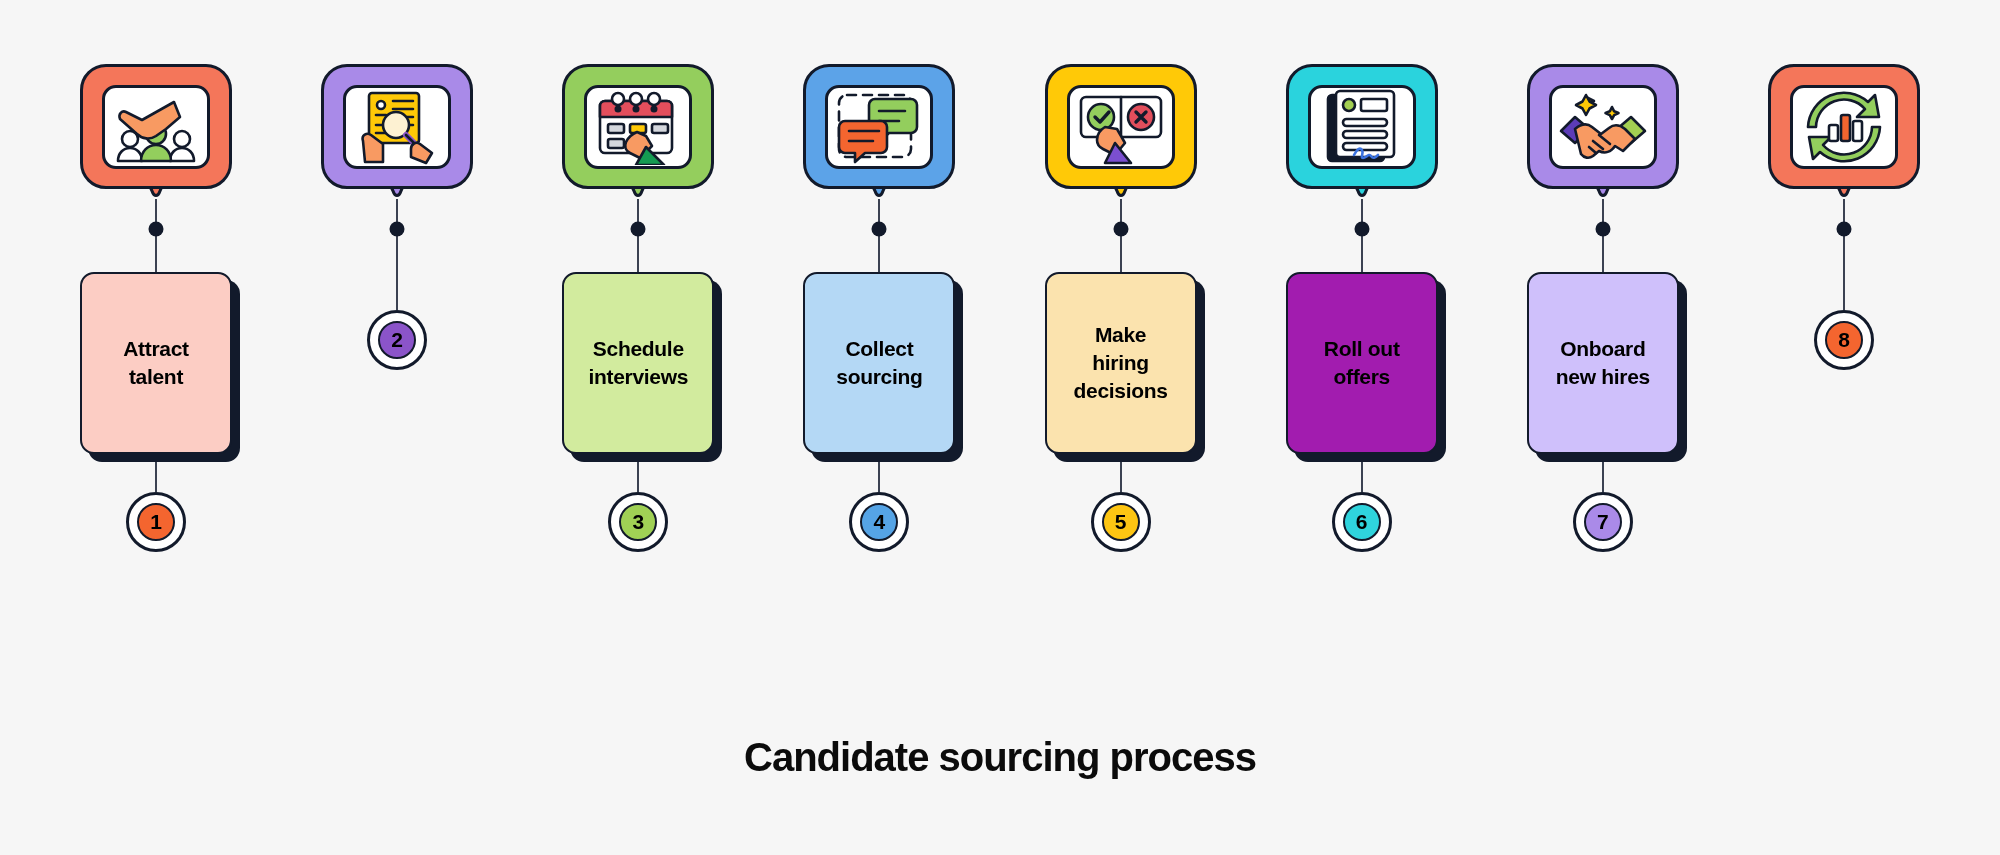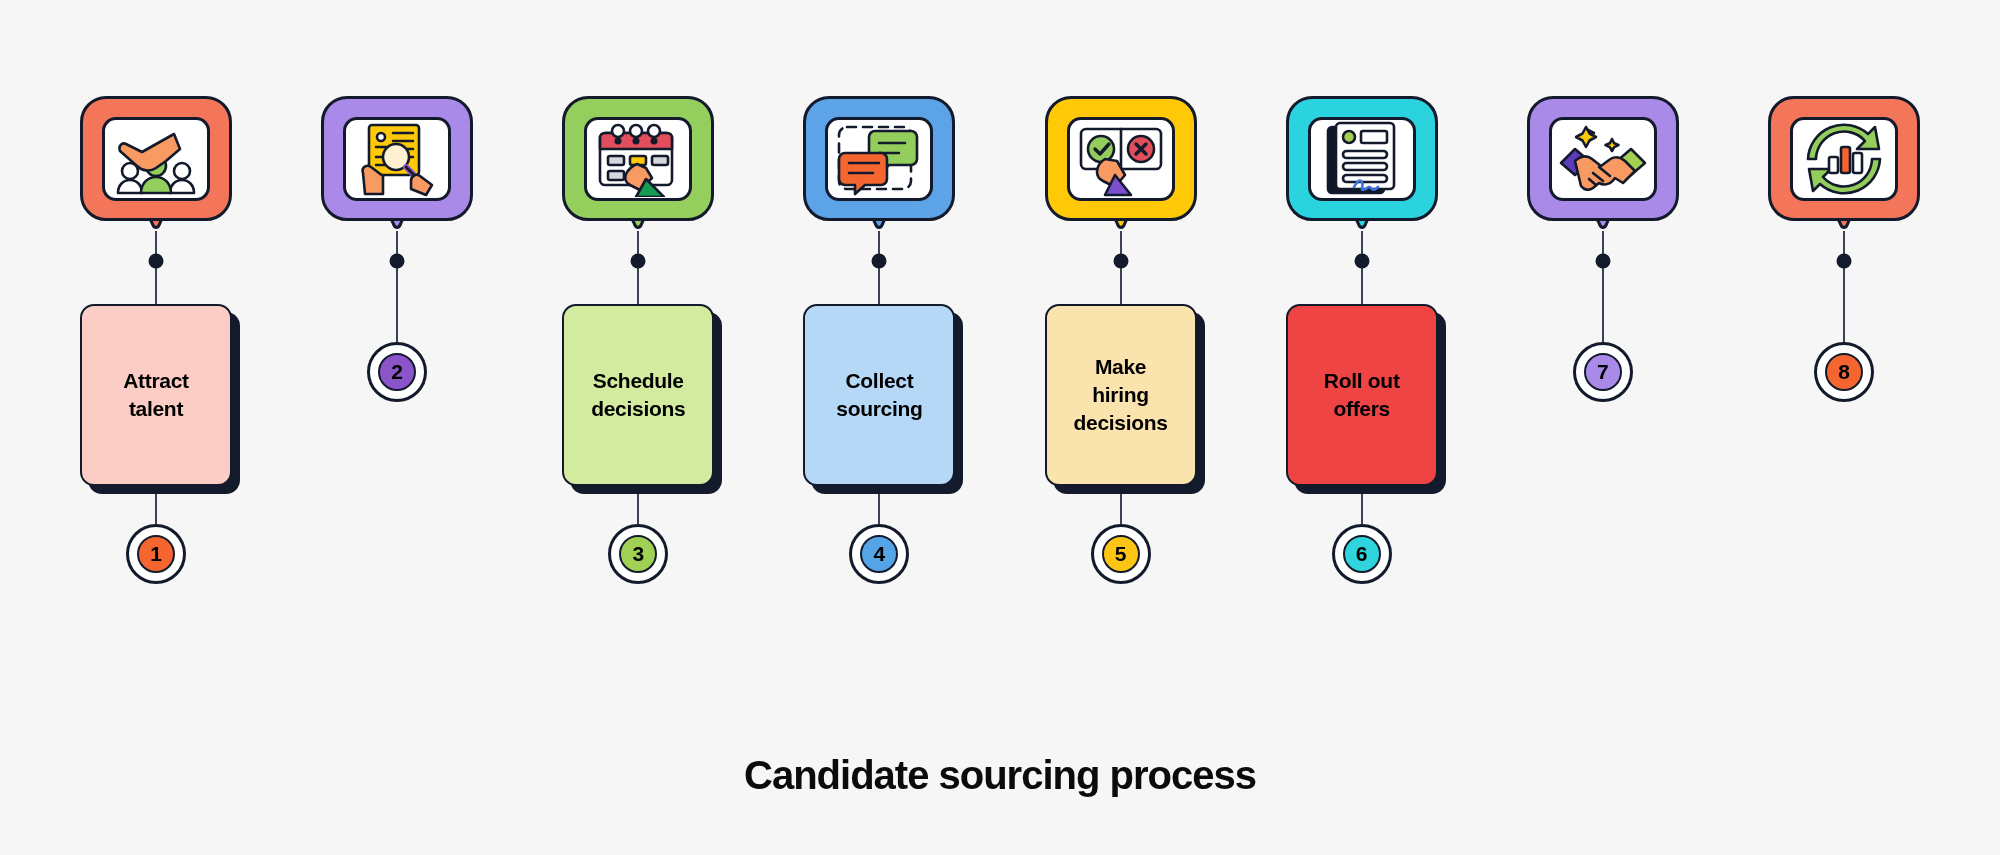--- a/index.html
+++ b/index.html
@@ -20,22 +20,21 @@
   }
 
   .steps-row {
     position: absolute;
     left: 0;
     top: 0;
     width: 2000px;
     height: 650px;
     display: flex;
     justify-content: space-between;
-    padding: 0 60px;
-    margin-top: 48px;
+    padding: 16px 60px;
   }
 
   .step {
     position: relative;
     width: 192px;
     display: flex;
     flex-direction: column;
     align-items: center;
   }
 
@@ -174,21 +173,20 @@
   .title {
     position: absolute;
     left: 0;
     top: 735px;
     width: 2000px;
     text-align: center;
     font-size: 40px;
     font-weight: bold;
     color: #0b0b0b;
     letter-spacing: -1px;
-    margin-top: 18px;
   }
 </style>
 </head>
 <body>
 
 <div class="infographic">
 
   <div class="steps-row" id="steps-row">
       <div class="step">
     <div class="badge-wrap">
@@ -297,21 +295,21 @@
     </div>
 
     <div class="connector-top">
       <div class="connector-dot"></div>
     </div>
 
     <div class="card-wrap">
       <div class="card-shadow"></div>
       <div class="card" style="background:#d2eb9e">
         <div class="card-label">Schedule
-decisions</div>
+interviews</div>
       </div>
     </div>
 
     <div class="connector-bottom"></div>
 
     <div class="num-outer">
       <div class="num-inner" style="background:#a0d155">3</div>
     </div>
   </div>
       <div class="step">
@@ -416,21 +414,21 @@
         <path d="M1 1c6 0 9 2 12 10 2 6 6 6 8 0 3-8 6-10 12-10" fill="#2ad3dd" stroke="#121a2b" stroke-width="3" stroke-linejoin="round"></path>
       </svg>
     </div>
 
     <div class="connector-top">
       <div class="connector-dot"></div>
     </div>
 
     <div class="card-wrap">
       <div class="card-shadow"></div>
-      <div class="card" style="background:#ef4444">
+      <div class="card" style="background:#a21caf">
         <div class="card-label">Roll out
 offers</div>
       </div>
     </div>
 
     <div class="connector-bottom"></div>
 
     <div class="num-outer">
       <div class="num-inner" style="background:#2fd4dd">6</div>
     </div>
@@ -456,20 +454,27 @@
       </div>
       <svg class="badge-tail" viewBox="0 0 34 26">
         <path d="M1 1c6 0 9 2 12 10 2 6 6 6 8 0 3-8 6-10 12-10" fill="#a98ae8" stroke="#121a2b" stroke-width="3" stroke-linejoin="round"></path>
       </svg>
     </div>
 
     <div class="connector-top">
       <div class="connector-dot"></div>
     </div>
 
+    <div class="card-wrap">
+      <div class="card-shadow"></div>
+      <div class="card" style="background:#cfc0fb">
+        <div class="card-label">Onboard
+new hires</div>
+      </div>
+    </div>
 
     <div class="connector-bottom"></div>
 
     <div class="num-outer">
       <div class="num-inner" style="background:#aa8ae8">7</div>
     </div>
   </div>
       <div class="step">
     <div class="badge-wrap">
       <div class="badge" style="background:#f4765a">

